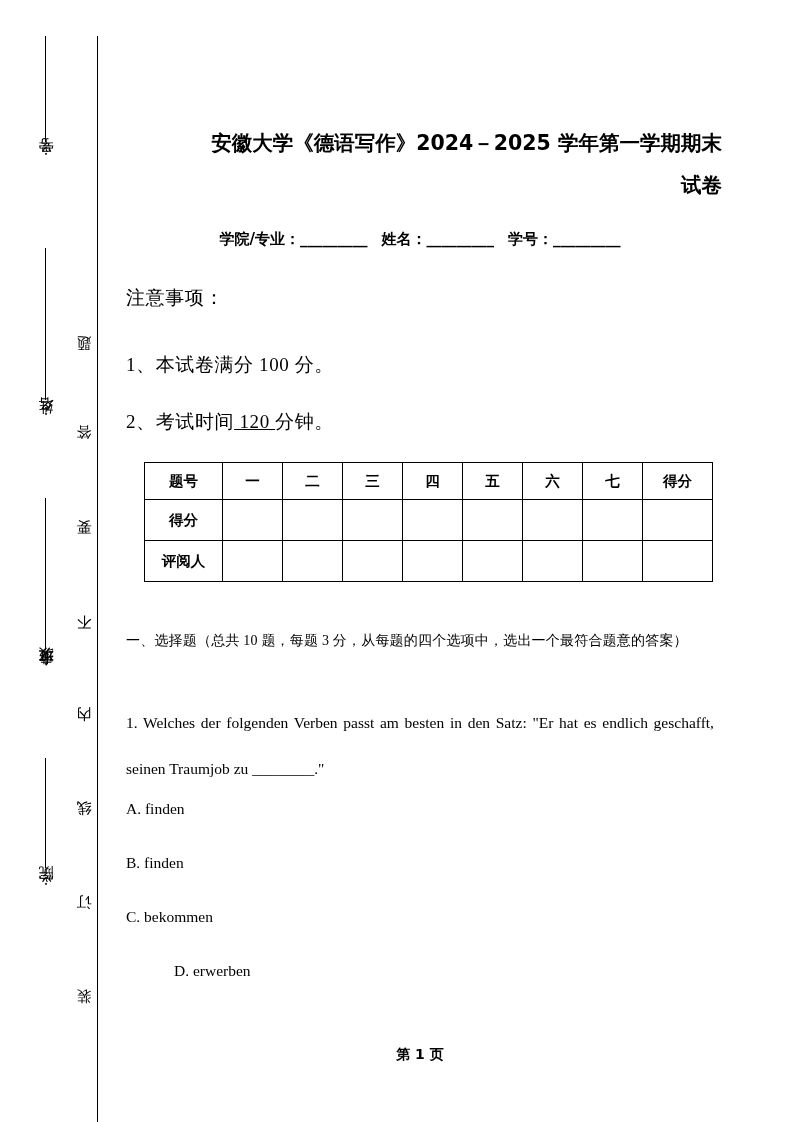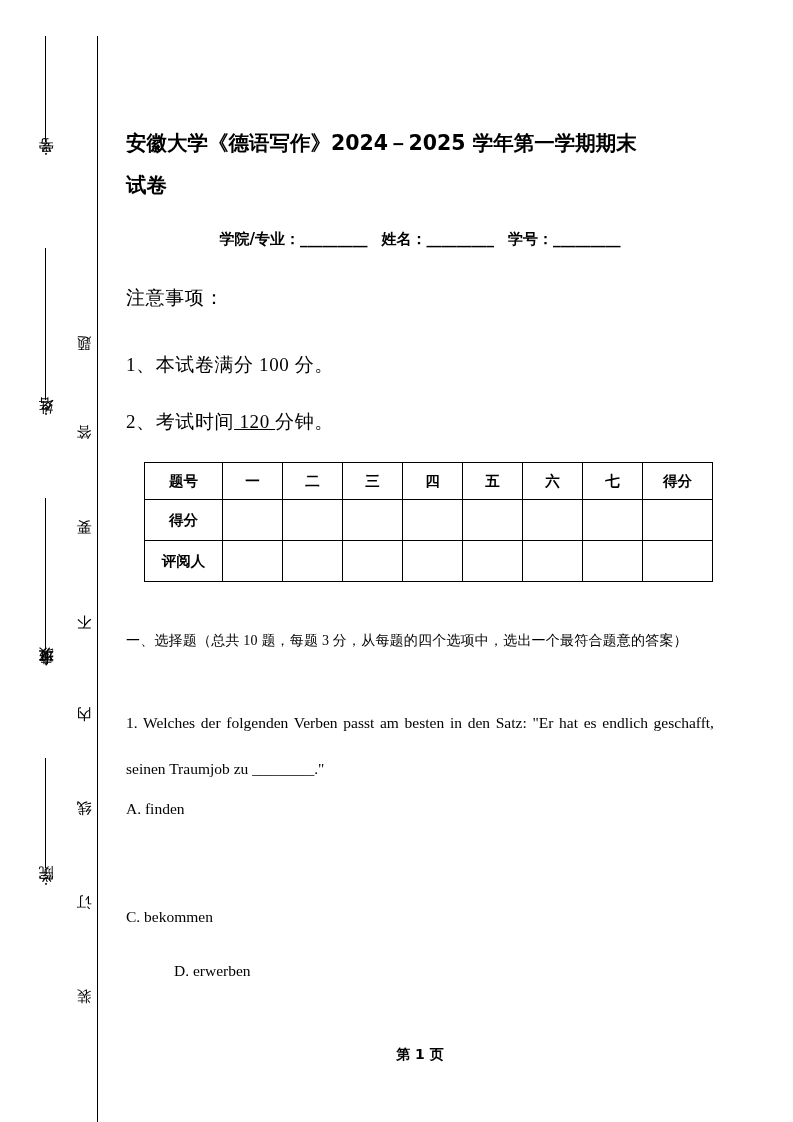--- a/index.html
+++ b/index.html
@@ -90,28 +90,28 @@
   #page-body {
     position: absolute;
     left: 126px;
     top: 0;
     width: 588px;
     height: 1122px;
   }
 
   #exam-title {
     position: absolute;
-    left: 0;
+    left: 8px;
     top: 122px;
     width: 588px;
     font-family: "DejaVu Sans", "Liberation Sans", sans-serif;
     font-weight: bold;
     font-size: 20.5px;
     line-height: 42px;
-    text-align: left;
+    text-align: right;
     letter-spacing: 0px;
   }
   #exam-title .t-line2 { display: block; }
 
   #student-info {
     position: absolute;
     left: 0;
     top: 230px;
     width: 588px;
     text-align: center;
@@ -309,17 +309,18 @@
         <td></td>
         <td></td>
       </tr>
     </tbody>
   </table>
 
   <div id="section-heading">一、选择题（总共 10 题，每题 3 分，从每题的四个选项中，选出一个最符合题意的答案）</div>
 
   <div class="question-stem" id="q1-stem">1. Welches der folgenden Verben passt am besten in den Satz: "Er hat es endlich geschafft, seinen Traumjob zu ________."</div>
   <div class="option" id="q1-opt-a">A. finden</div>
+  <div class="option" id="q1-opt-b">B. finden</div>
   <div class="option" id="q1-opt-c">C. bekommen</div>
   <div class="option" id="q1-opt-d">D. erwerben</div>
 
   <div id="page-footer">第 1 页</div>
 </div>
 
 </body></html>

